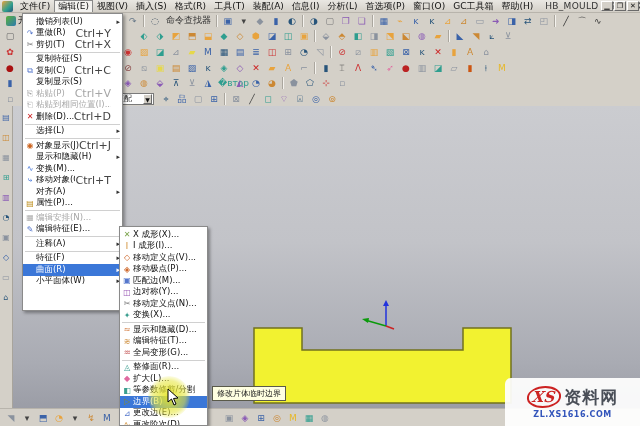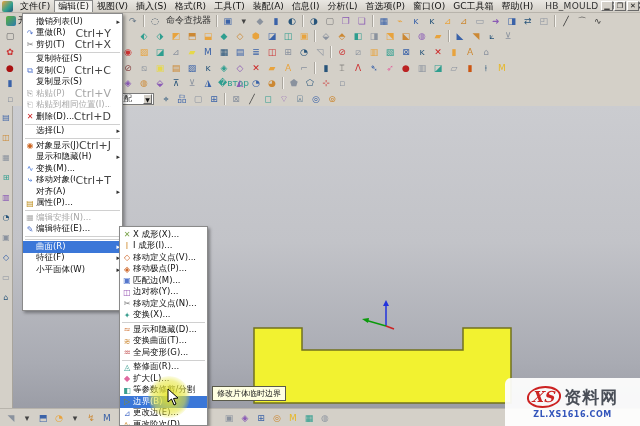--- a/index.html
+++ b/index.html
@@ -452,30 +452,36 @@
         <span class="ma"></span>
         <span class="mar"></span>
       </div>
       <div class="mrow">
         <span class="mi" style="color: rgb(85, 119, 204);">✎</span>
         <span class="ml">编辑特征(E)...</span>
         <span class="ma"></span>
         <span class="mar"></span>
       </div>
       <div class="msep"></div>
-      <div class="msep"></div>
+      <div class="mrow">
+        <span class="mi"></span>
+        <span class="ml">注释(A)</span>
+        <span class="ma"></span>
+        <span class="mar">▸</span>
+      </div>
+      <div class="msep"></div>
+      <div class="mrow">
+        <span class="mi"></span>
+        <span class="ml">特征(F)</span>
+        <span class="ma"></span>
+        <span class="mar">▸</span>
+      </div>
       <div class="mrow hl">
         <span class="mi"></span>
         <span class="ml">曲面(R)</span>
-        <span class="ma"></span>
-        <span class="mar">▸</span>
-      </div>
-      <div class="mrow">
-        <span class="mi"></span>
-        <span class="ml">特征(F)</span>
         <span class="ma"></span>
         <span class="mar">▸</span>
       </div>
       <div class="mrow">
         <span class="mi"></span>
         <span class="ml">小平面体(W)</span>
         <span class="ma"></span>
         <span class="mar">▸</span>
       </div>
     </div>
@@ -531,21 +537,21 @@
       </div>
       <div class="msep"></div>
       <div class="mrow">
         <span class="mi" style="color: rgb(204, 102, 34);">≈</span>
         <span class="ml">显示和隐藏(D)...</span>
         <span class="ma"></span>
         <span class="mar"></span>
       </div>
       <div class="mrow">
         <span class="mi" style="color: rgb(204, 136, 51);">≋</span>
-        <span class="ml">变换曲面(T)...</span>
+        <span class="ml">编辑特征(T)...</span>
         <span class="ma"></span>
         <span class="mar"></span>
       </div>
       <div class="mrow">
         <span class="mi" style="color: rgb(192, 74, 74);">♒</span>
         <span class="ml">全局变形(G)...</span>
         <span class="ma"></span>
         <span class="mar"></span>
       </div>
       <div class="msep"></div>

